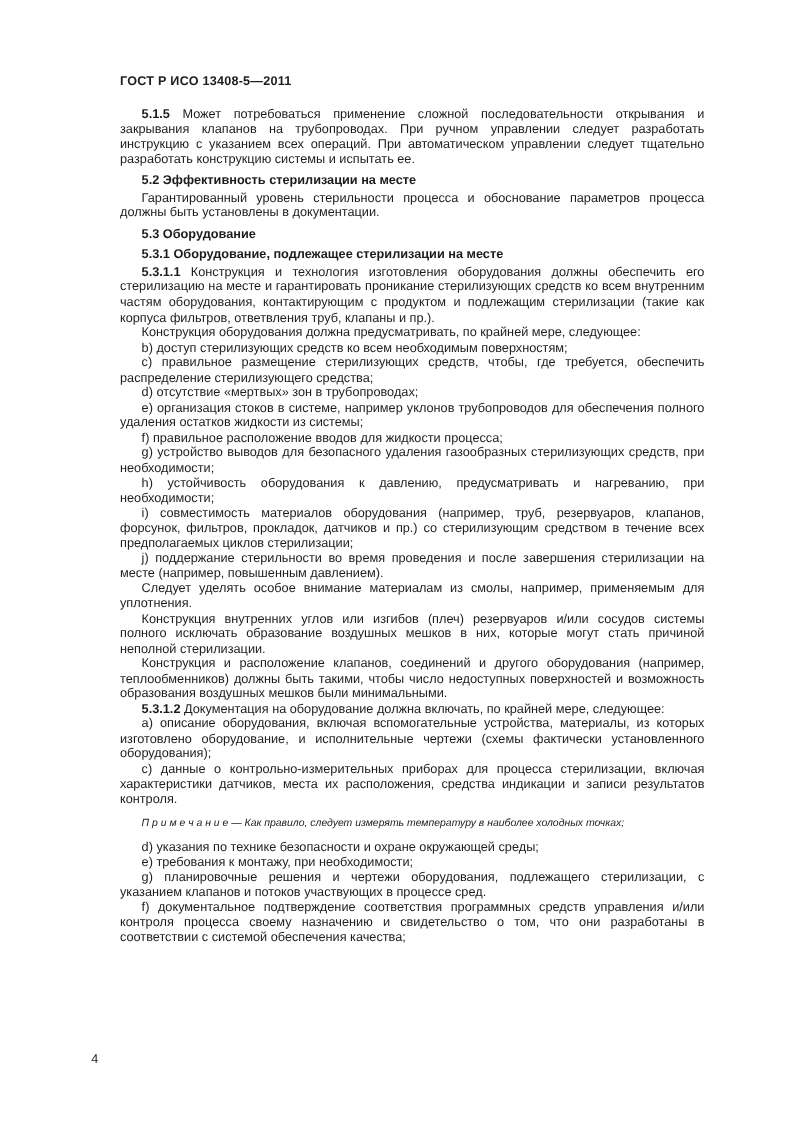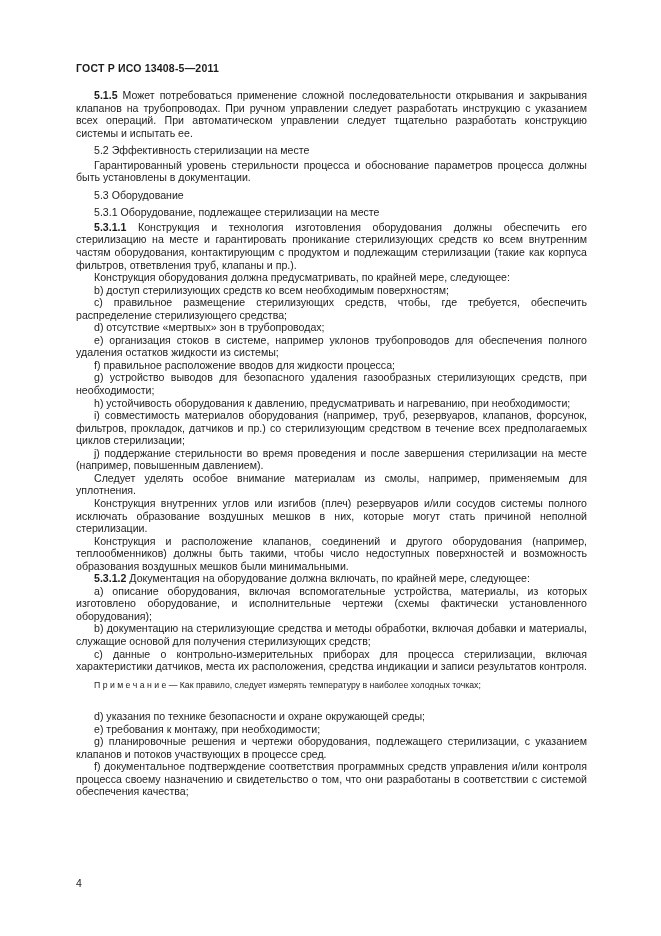--- a/index.html
+++ b/index.html
@@ -7,40 +7,40 @@
   body {
     width: 661px; height: 936px;
     background: #ffffff;
     font-family: "Liberation Sans", sans-serif;
     color: #1c1c1c;
     overflow: hidden;
   }
   .page {
     position: relative;
     width: 661px; height: 936px;
-    padding: 62px 74px 0 76px;
+    padding: 62px 74px 0 100px;
     background: #ffffff;
   }
   .doc-header {
     font-size: 10.5px;
     font-weight: bold;
     letter-spacing: 0.2px;
     margin-bottom: 15px;
   }
   .content p {
     margin: 0;
     font-size: 10.6px;
     line-height: 12.55px;
     text-align: justify;
     hyphens: auto;
     -webkit-hyphens: auto;
   }
   .content p.indent { text-indent: 18px; }
-  .content p.heading { font-weight: normal; margin-top: 5px; margin-bottom: 2px; }
-  .content p.note { font-size: 8.7px; line-height: 10.4px; margin: 7px 0 20px; }
+  .content p.heading { font-weight: bold; margin-top: 5px; margin-bottom: 2px; }
+  .content p.note { font-size: 8.7px; line-height: 10.4px; margin: 7px 0 10px; font-style: italic; }
   .clause-num { font-weight: bold; margin-top: 39px; }
   .page-footer {
     position: absolute;
     left: 76px; bottom: 47px;
     font-size: 10.5px;
   }
 </style>
 </head>
 <body>
 
@@ -62,21 +62,20 @@
       <p class="indent">f) правильное расположение вводов для жидкости процесса;</p>
       <p class="indent">g) устройство выводов для безопасного удаления газообразных стерилизующих средств, при необходимости;</p>
       <p class="indent">h) устойчивость оборудования к давлению, предусматривать и нагреванию, при необходимости;</p>
       <p class="indent">i) совместимость материалов оборудования (например, труб, резервуаров, клапанов, форсунок, фильтров, прокладок, датчиков и пр.) со стерилизующим средством в течение всех предполагаемых циклов стерилизации;</p>
       <p class="indent">j) поддержание стерильности во время проведения и после завершения стерилизации на месте (например, повышенным давлением).</p>
       <p class="indent">Следует уделять особое внимание материалам из смолы, например, применяемым для уплотнения.</p>
       <p class="indent">Конструкция внутренних углов или изгибов (плеч) резервуаров и/или сосудов системы полного исключать образование воздушных мешков в них, которые могут стать причиной неполной стерилизации.</p>
       <p class="indent">Конструкция и расположение клапанов, соединений и другого оборудования (например, теплообменников) должны быть такими, чтобы число недоступных поверхностей и возможность образования воздушных мешков были минимальными.</p>
       <p class="indent"><span class="clause-num">5.3.1.2 </span>Документация на оборудование должна включать, по крайней мере, следующее:</p>
       <p class="indent">a) описание оборудования, включая вспомогательные устройства, материалы, из которых изготовлено оборудование, и исполнительные чертежи (схемы фактически установленного оборудования);</p>
-      <p class="indent">b) документацию на стерилизующие средства и методы обработки, включая добавки и материалы, служащие основой для получения стерилизующих средств;</p>
       <p class="indent">c) данные о контрольно-измерительных приборах для процесса стерилизации, включая характеристики датчиков, места их расположения, средства индикации и записи результатов контроля.</p>
       <p class="note indent">П р и м е ч а н и е — Как правило, следует измерять температуру в наиболее холодных точках;</p>
       <p class="indent">d) указания по технике безопасности и охране окружающей среды;</p>
       <p class="indent">e) требования к монтажу, при необходимости;</p>
       <p class="indent">g) планировочные решения и чертежи оборудования, подлежащего стерилизации, с указанием клапанов и потоков участвующих в процессе сред.</p>
       <p class="indent">f) документальное подтверждение соответствия программных средств управления и/или контроля процесса своему назначению и свидетельство о том, что они разработаны в соответствии с системой обеспечения качества;</p>
     </div>
 
   <div class="page-footer">4</div>
 </div>

